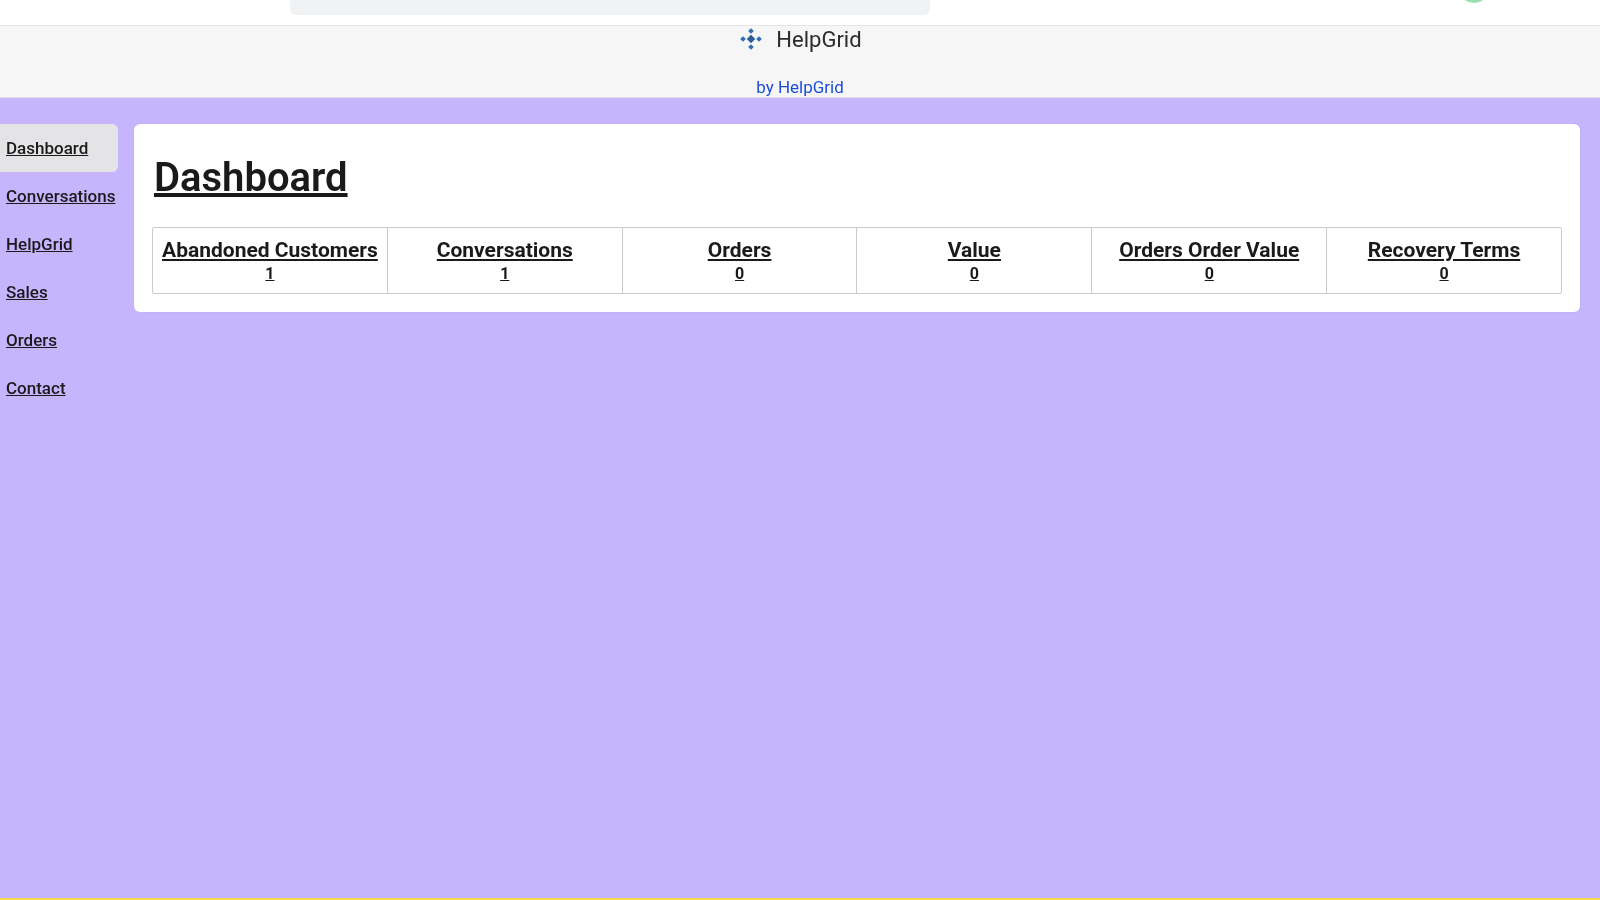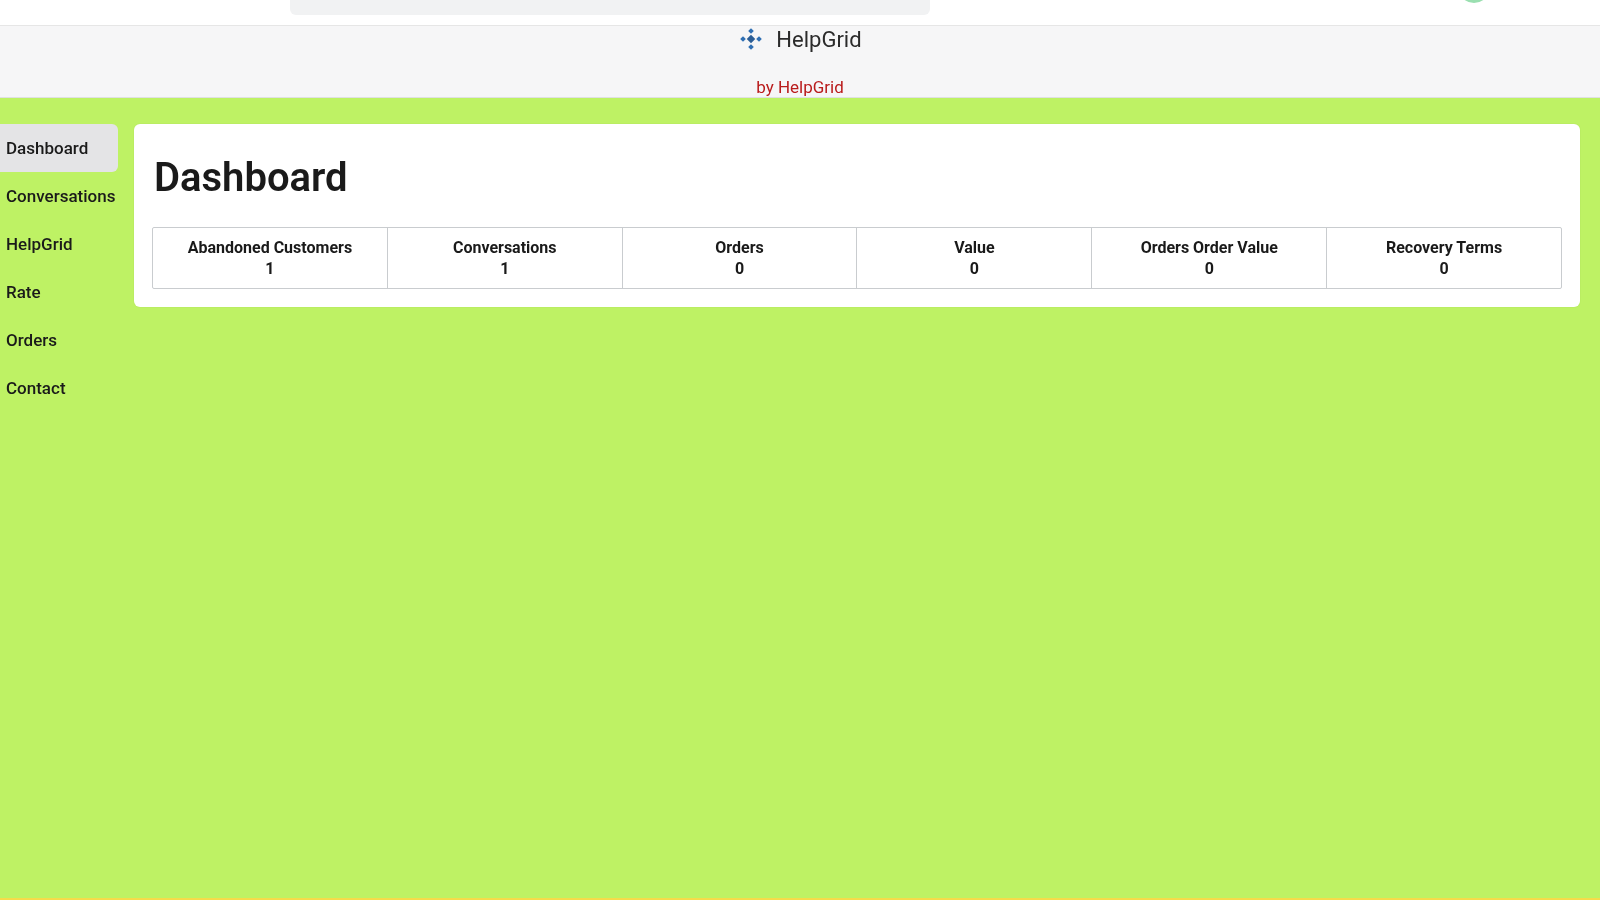--- a/index.html
+++ b/index.html
@@ -12,25 +12,25 @@
   }
   .topbar-avatar {
     position: absolute; right: 110px; top: -13px; width: 32px; height: 16px; background: #9adfb0; border-radius: 0 0 20px 20px;
   }
 
   .appbar {
     width: 100%; height: 72px; background: #f6f6f7; border-bottom: 1px solid #e0e0e2; display: flex; align-items: center; justify-content: space-between; padding: 0 28px; flex-direction: column;
   }
   .appbar-left { display: flex; align-items: center; gap: 12px; }
   .appbar-title { font-size: 22px; font-weight: 400; color: #2b2b2b; }
-  .appbar-right { font-size: 17px; color: #b91c1c; }
+  .appbar-right { font-size: 17px; color: #1d4ed8; }
   .logo-icon svg { display: block; }
 
   .body-wrap {
-    display: flex; width: 100%; height: calc(900px - 26px - 72px - 2px); background: #bef264;
+    display: flex; width: 100%; height: calc(900px - 26px - 72px - 2px); background: #c4b5fd; text-decoration: underline;
   }
 
   .sidebar {
     width: 118px; padding-top: 26px; flex-shrink: 0;
   }
   .sidebar-item {
     padding: 14px 8px 14px 6px; font-size: 17px; font-weight: 500; color: #1a1a1a; cursor: pointer; border-radius: 0 6px 6px 0;
   }
   .sidebar-item.active { background: #e4e4e6; }
 
@@ -43,21 +43,21 @@
   .page-title {
     font-size: 40px; font-weight: 600; color: #1a1a1a; margin-bottom: 26px; padding-left: 2px;
   }
   .metrics-row {
     display: flex; width: 100%; border: 1px solid #c9cccf; border-radius: 2px; overflow: hidden;
   }
   .metric-cell {
     flex: 1; text-align: center; padding: 10px 6px 10px 6px; border-right: 1px solid #c9cccf;
   }
   .metric-cell:last-child { border-right: none; }
-  .metric-label { font-size: 16px; font-weight: 700; color: #1a1a1a; text-align: center; }
+  .metric-label { font-size: 21px; font-weight: 700; color: #1a1a1a; text-align: center; }
   .metric-value { font-size: 16px; font-weight: 700; color: #1a1a1a; margin-top: 2px; }
 
   .bottom-accent {
     position: absolute; left: 0; bottom: 0; width: 100%; height: 2px; background: #f6db4a;
   }
   .page { position: relative; width: 1600px; height: 900px; overflow: hidden; }
 </style>
 </head>
 <body>
 
@@ -91,21 +91,21 @@
       <div class="sidebar-item active">
         <span>Dashboard</span>
       </div>
       <div class="sidebar-item">
         <span>Conversations</span>
       </div>
       <div class="sidebar-item">
         <span>HelpGrid</span>
       </div>
       <div class="sidebar-item">
-        <span>Rate</span>
+        <span>Sales</span>
       </div>
       <div class="sidebar-item">
         <span>Orders</span>
       </div>
       <div class="sidebar-item">
         <span>Contact</span>
       </div>
     </nav>
 
     <main class="content">

